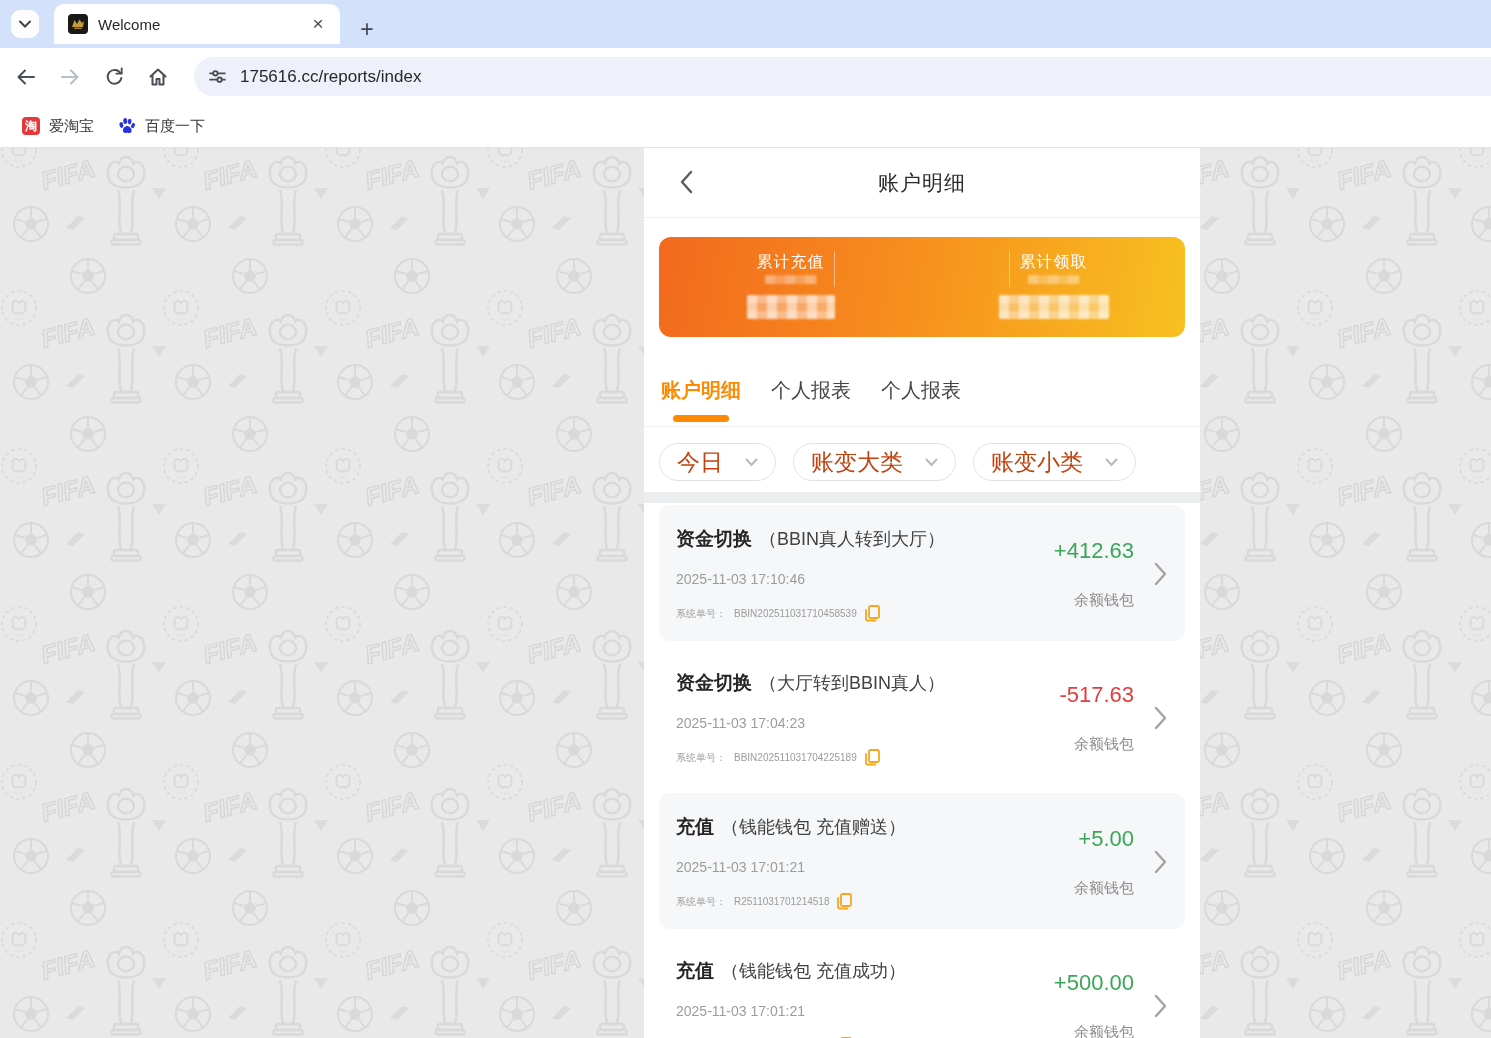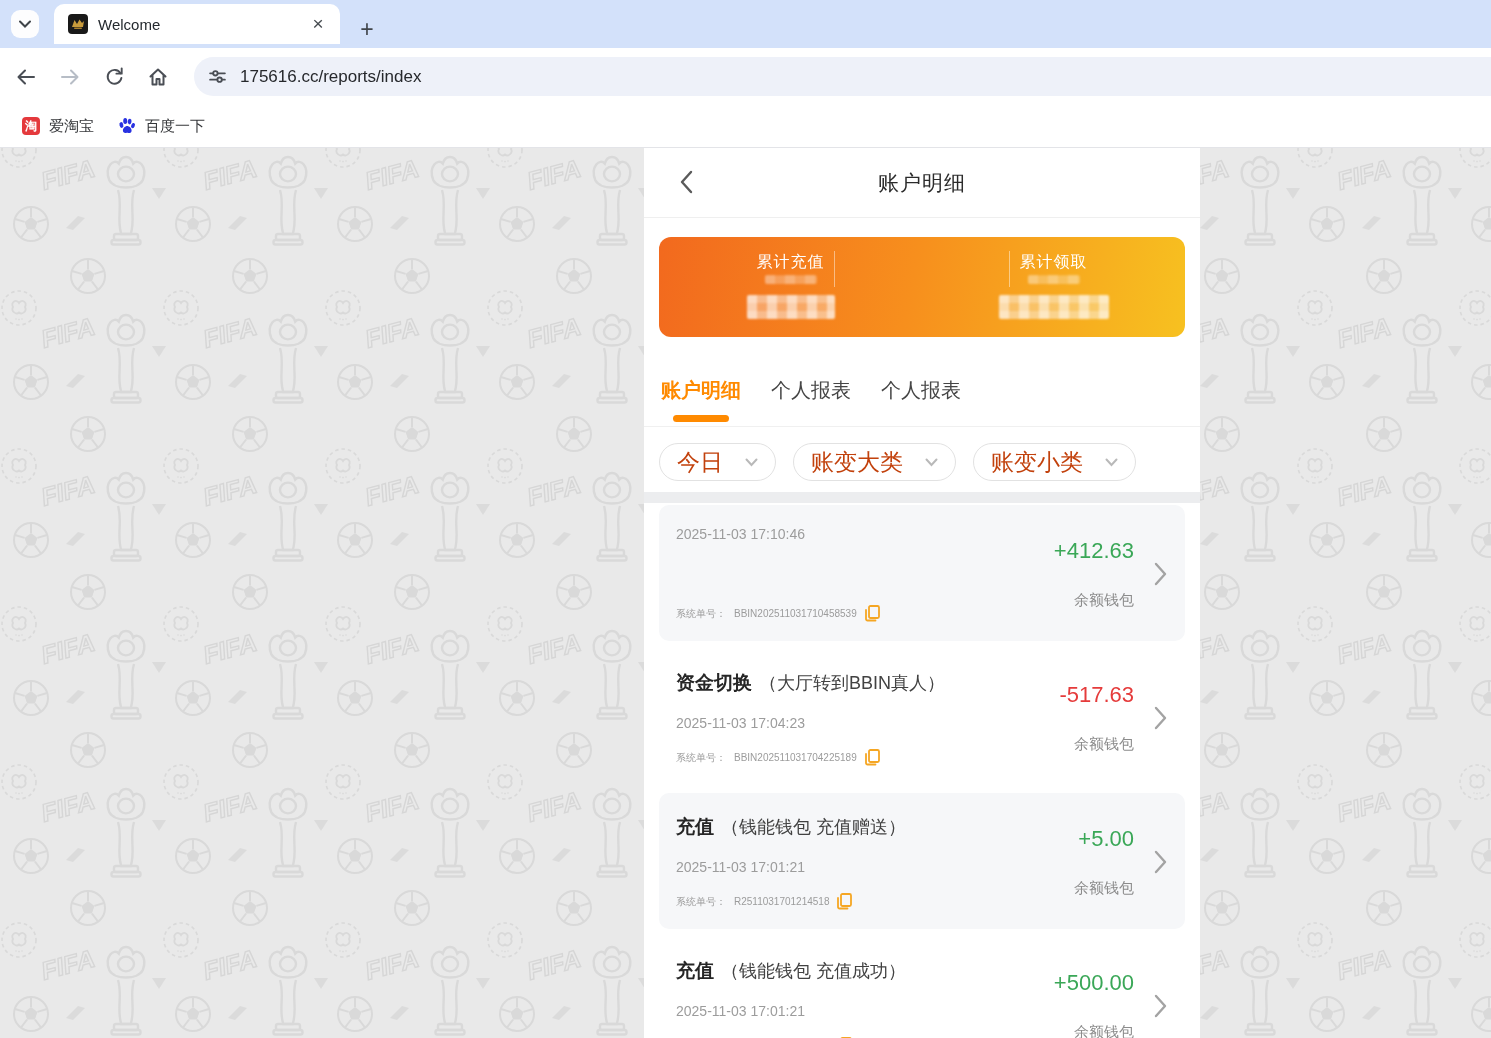--- a/index.html
+++ b/index.html
@@ -290,20 +290,21 @@
           </svg>
       </div>
     </div>
 
     <div class="section-divider"></div>
 
     <div class="tx-list">
 
       <div class="tx-card">
         <div class="tx-left">
+          <div class="tx-titleline"><span>资金切换</span><span class="tx-detail">（BBIN真人转到大厅）</span></div>
           <div class="tx-date">2025-11-03 17:10:46</div>
           <div class="tx-orderline">
             <span>系统单号：</span>
             <span>BBIN202511031710458539</span>
             <button class="copy-btn">
                 <svg width="15" height="17" viewBox="0 0 15 17">
                   <rect x="4" y="1" width="10" height="12" rx="1.5" fill="none" stroke="#f5a623" stroke-width="1.8"></rect>
                   <path d="M10.5 15.5 H2.5 A1.5 1.5 0 0 1 1 14 V5" fill="none" stroke="#f5a623" stroke-width="1.8" stroke-linecap="round"></path>
                 </svg>
               </button>

